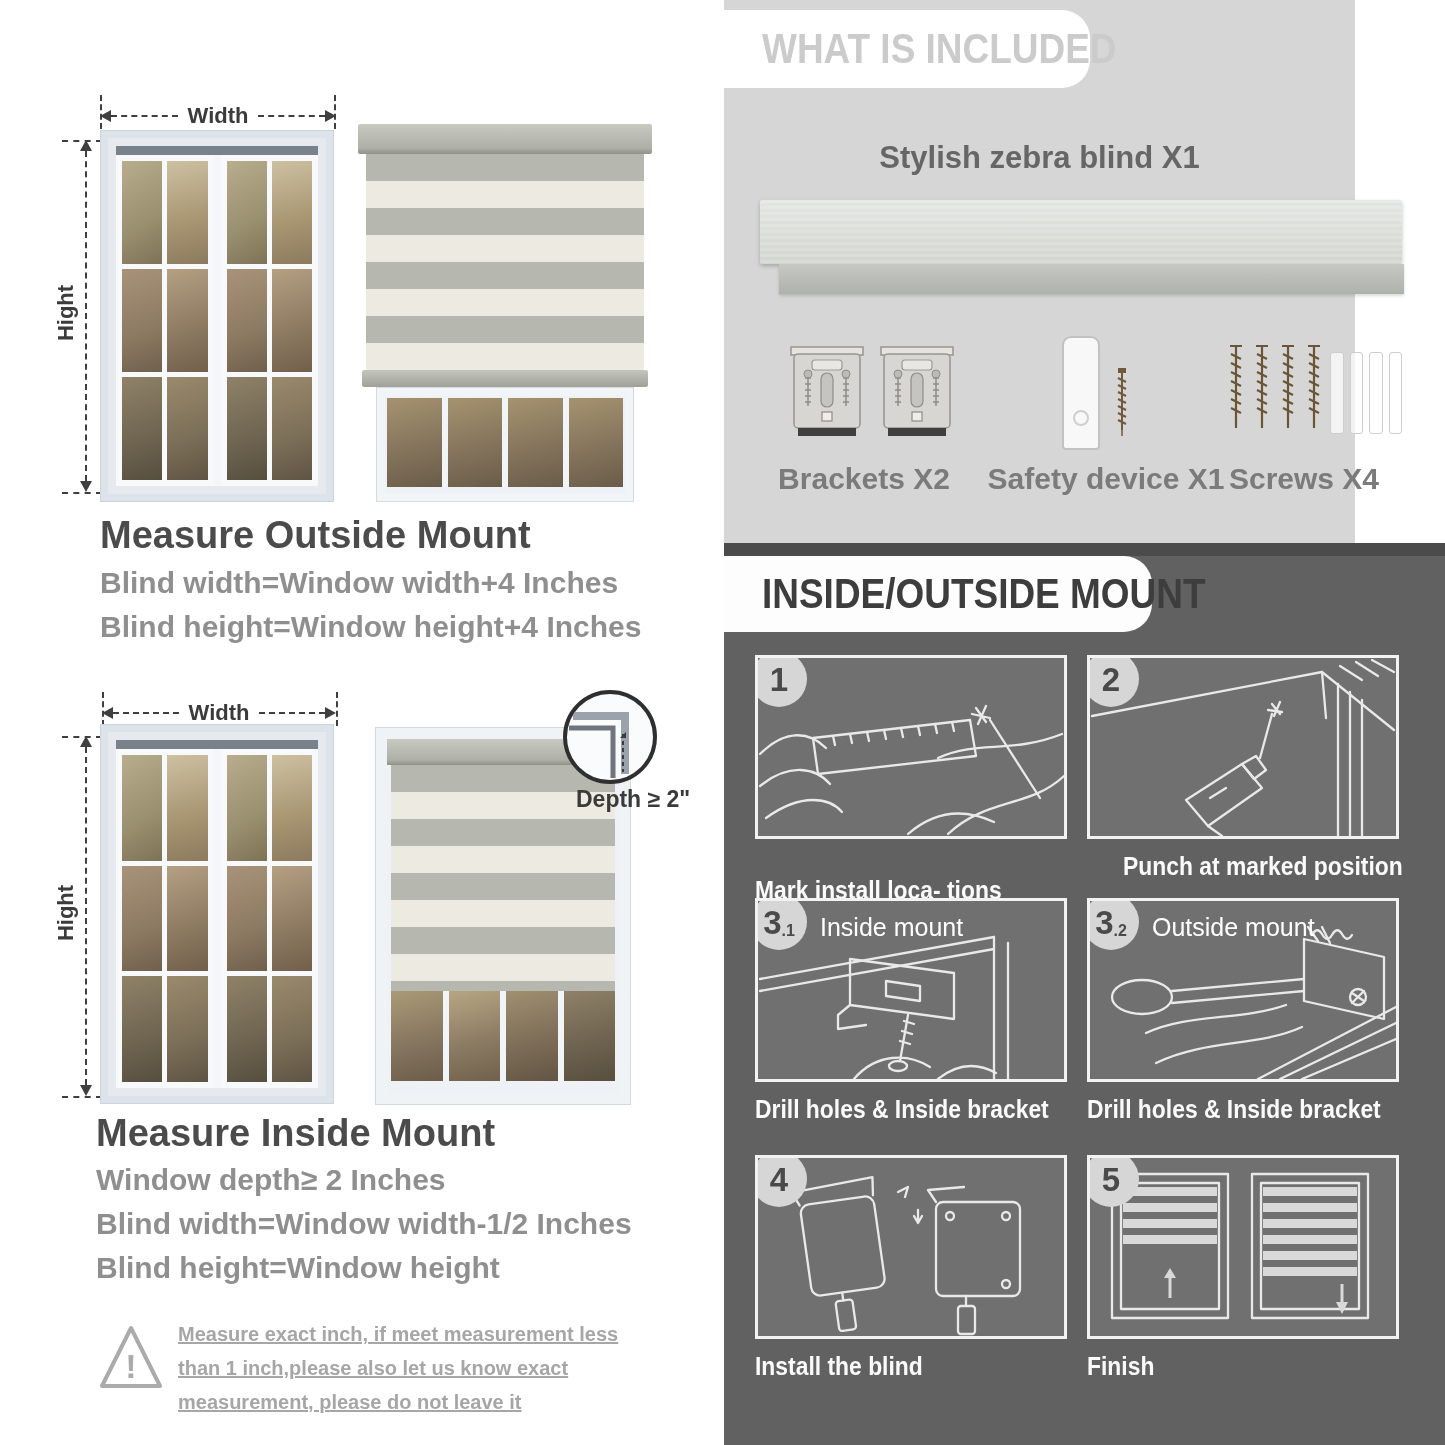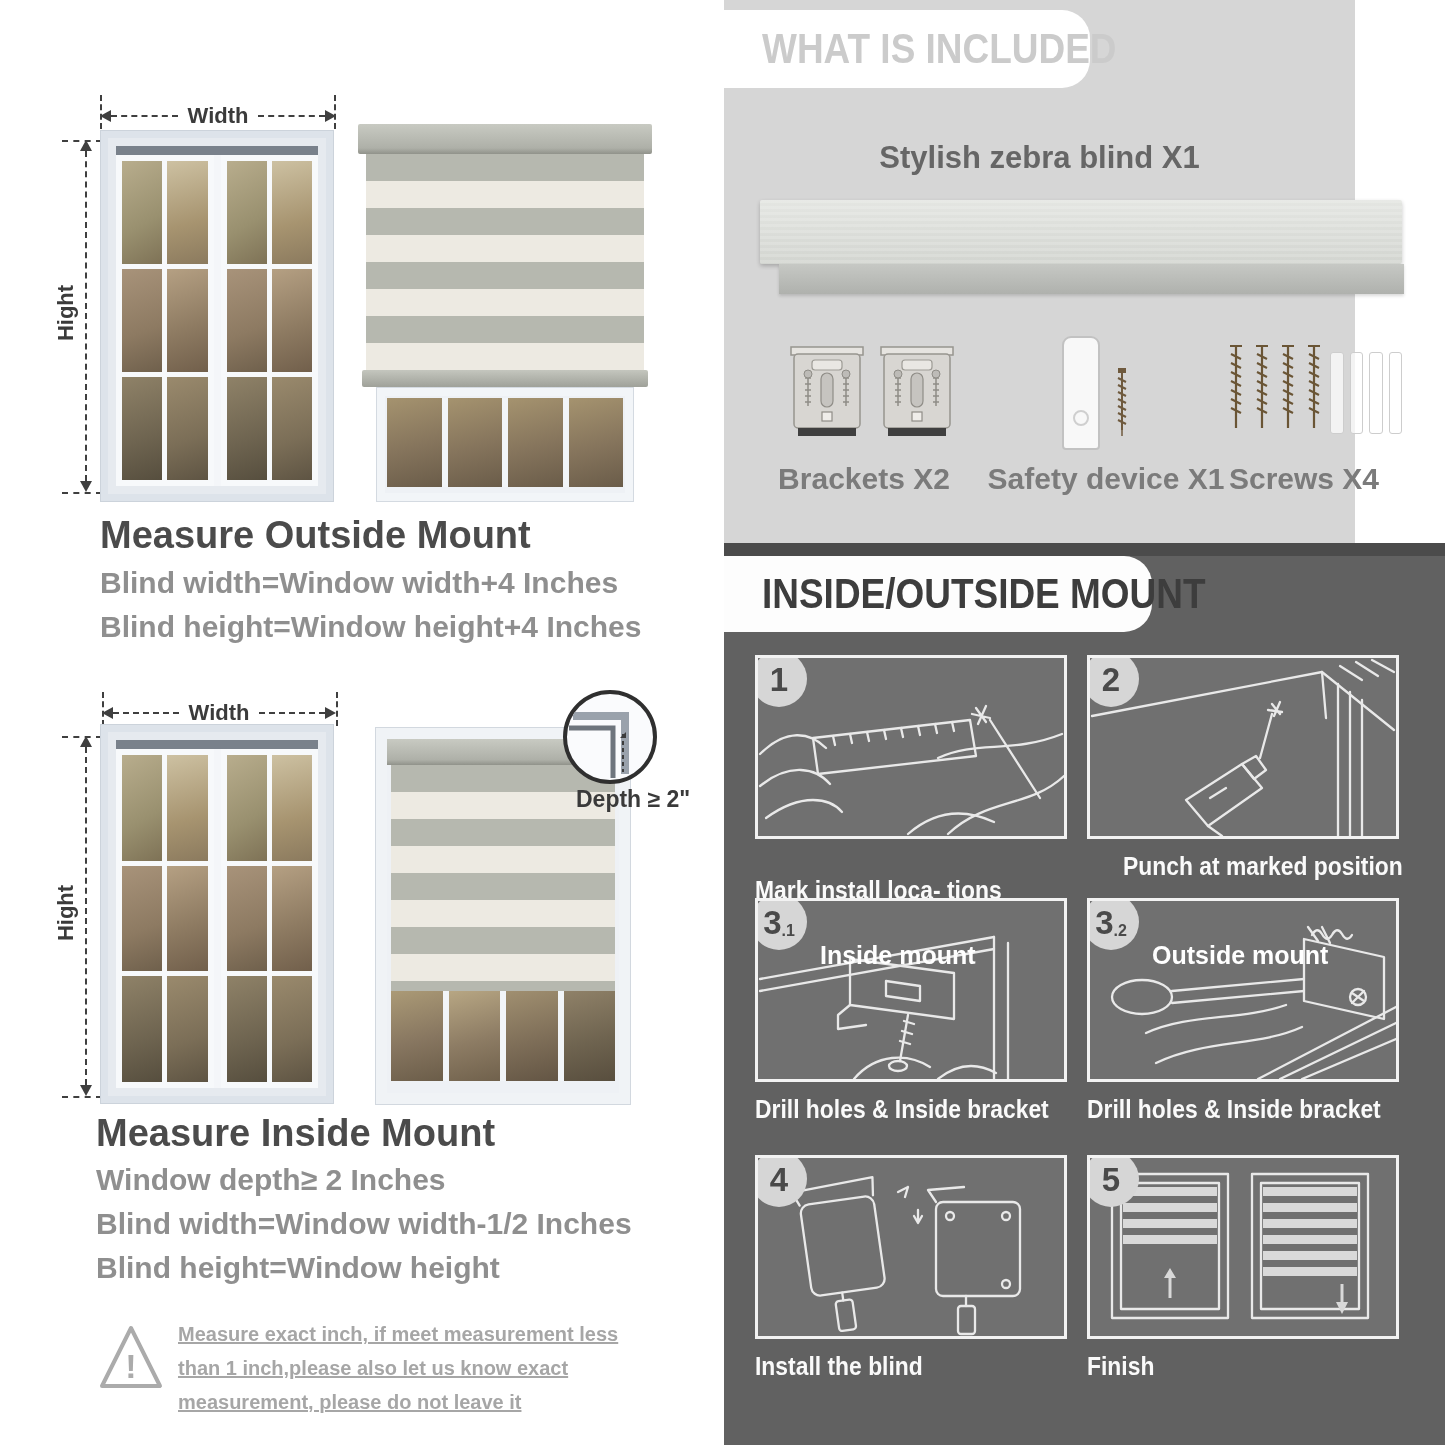--- a/index.html
+++ b/index.html
@@ -75,21 +75,21 @@
   
   .dk{left:724px;top:543px;width:721px;height:902px;background:#616161;}
   .dk-strip{position:absolute;left:0;top:0;width:100%;height:13px;background:#4b4b4b;}
   .dk-header{left:0;top:13px;width:428px;height:76px;background:#fdfdfd;border-radius:0 28px 28px 0;
     color:#3d3d3d;font-size:42px;font-weight:bold;line-height:76px;padding-left:38px;box-sizing:border-box;}
   .panel{position:absolute;width:312px;height:184px;background:#707070;border:3px solid #f2f2f2;box-sizing:border-box;overflow:hidden;}
   .badge{position:absolute;left:-7px;top:-7px;width:56px;height:56px;border-radius:50%;background:#d6d6d6;
     color:#4a4a4a;display:flex;align-items:center;justify-content:center;}
   .badge .n{font-size:33px;font-weight:bold;line-height:1;}
   .badge .s{font-size:16px;font-weight:bold;align-self:flex-end;margin-bottom:10px;}
-  .pl-label{position:absolute;left:62px;top:12px;color:#fff;font-size:25px;font-weight:bold;margin-top:28px;}
+  .pl-label{position:absolute;left:62px;top:12px;color:#fff;font-size:25px;font-weight:normal;}
   .cap{position:absolute;color:#fafafa;font-size:26px;font-weight:bold;white-space:nowrap;}
   .ill{position:absolute;left:0;top:0;}
 </style>
 </head>
 <body>
 
 <div class="canvas">
 
 
   <div class="abs meas-h" style="left:100px;top:103px;width:236px;">

